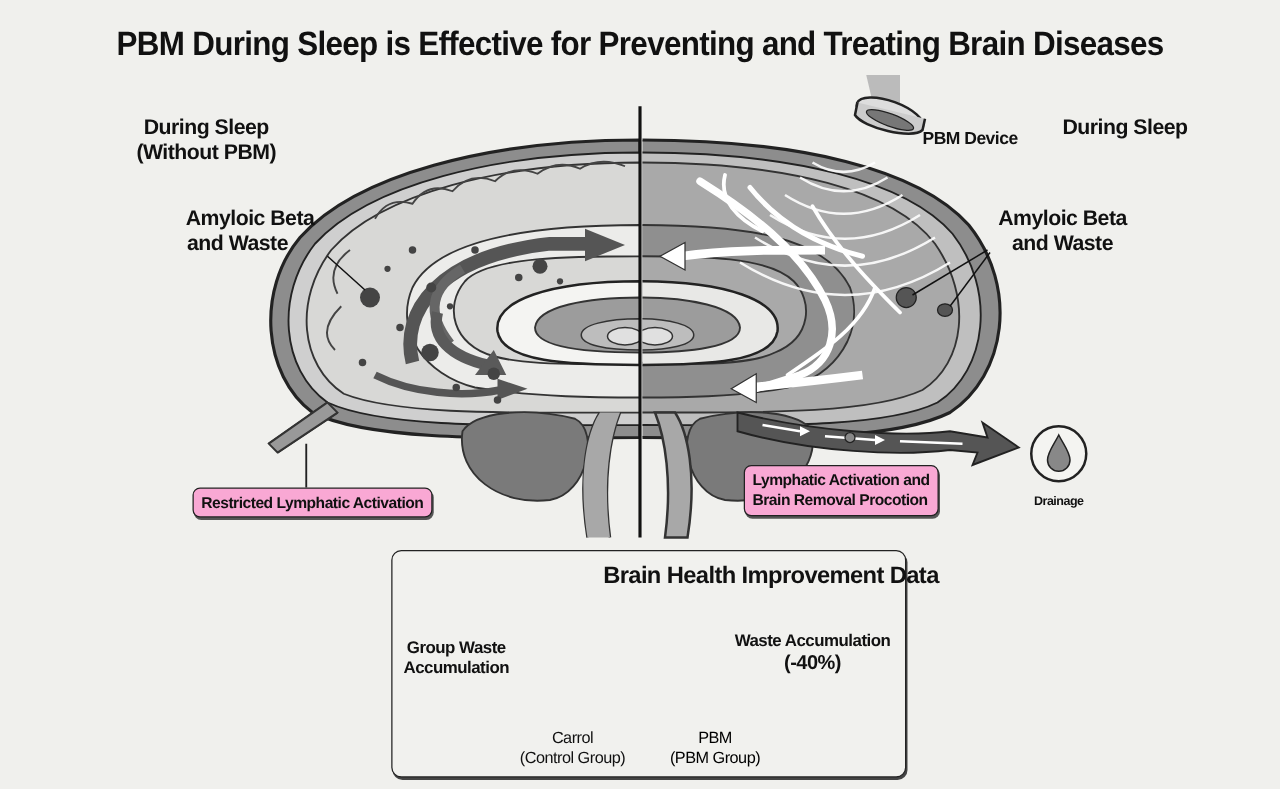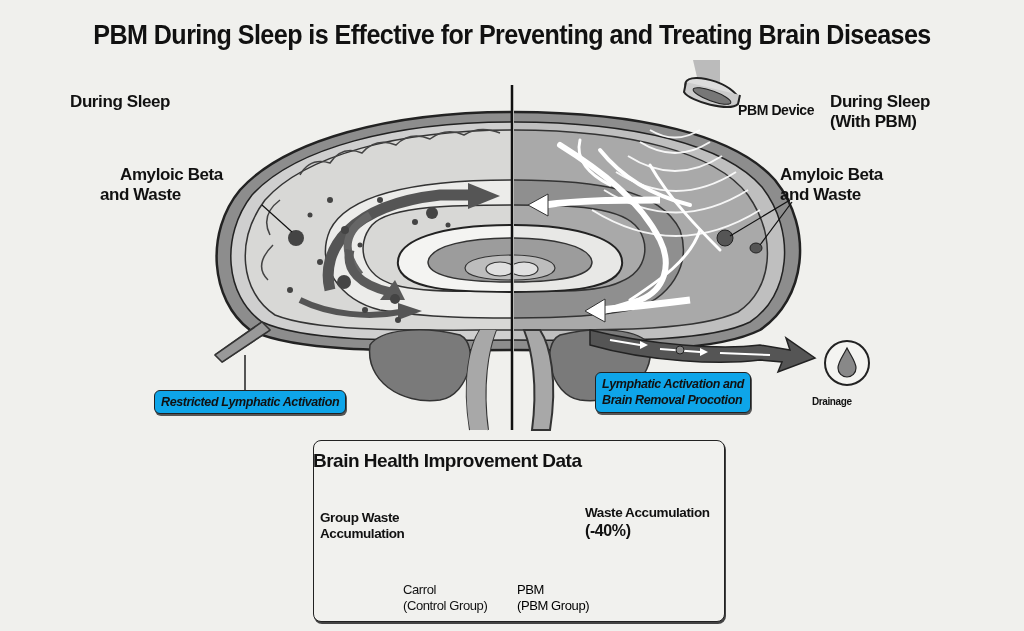--- a/index.html
+++ b/index.html
@@ -1,28 +1,28 @@
 <!DOCTYPE html>
 <html><head>
 <meta charset="utf-8">
 <style>
   html, body { margin:0; padding:0; }
   body { width:1024px; height:631px; background:#f0f0ed; position:relative; overflow:hidden;
          font-family: "Liberation Sans", "DejaVu Sans", sans-serif; color:#111; }
   .abs { position:absolute; }
   .title { left:0; top:20px; width:1024px; text-align:center; font-size:27px; font-weight:bold;
            letter-spacing:-0.6px; transform:scaleX(0.93); transform-origin:center; }
-  .lbl { font-weight:bold; line-height:1.2; letter-spacing:-0.4px; }
+  .lbl { font-weight:bold; text-align:center; line-height:1.2; letter-spacing:-0.4px; }
   .lbl-lg { font-size:17px; }
   .lbl-md { font-size:14px; }
-  .box { border:1.6px solid #222; border-radius:6px; background:#0ea5e9; font-weight:bold;
-         font-size:12.5px; letter-spacing:-0.4px; line-height:1.3; padding:3px 6px; box-shadow:1px 2px 0 #555;font-style:italic; }
+  .box { border:1.6px solid #222; border-radius:6px; background:#f9a8d4; font-weight:bold;
+         font-size:12.5px; letter-spacing:-0.4px; line-height:1.3; padding:3px 6px; box-shadow:1px 2px 0 #555; }
   .panel { left:313px; top:440px; width:410px; height:180px; border:1.8px solid #222; border-radius:8px;
            box-shadow:1px 2px 0 #444; background:#f1f1ee; }
-  .chart-title { left:313px; top:450px; width:438px; text-align:left; font-size:19px; font-weight:bold; letter-spacing:-0.5px; }
+  .chart-title { left:313px; top:450px; width:438px; text-align:right; font-size:19px; font-weight:bold; letter-spacing:-0.5px; }
   svg { position:absolute; left:0; top:0; }
 </style>
 </head>
 <body>
 
 <div class="abs title">PBM During Sleep is Effective for Preventing and Treating Brain Diseases</div>
 
 <svg width="1024" height="631" viewBox="0 0 1024 631">
   <defs>
     <linearGradient id="arrowGrad" x1="0" y1="0" x2="0" y2="1">
@@ -166,31 +166,31 @@
     <line x1="599" y1="549" x2="622" y2="549" stroke="#555" stroke-width="1" stroke-dasharray="4,3"></line>
     <g>
       <rect x="566" y="496" width="12" height="25" fill="url(#arrowGrad)" stroke="#333" stroke-width="1"></rect>
       <polygon points="560,520 584,520 572,542" fill="#666" stroke="#333" stroke-width="1"></polygon>
     </g>
   </g>
 </svg>
 
 <div class="abs lbl lbl-lg" style="left:70px; top:92px; width:190px;">
   <div>During Sleep</div>
+  <div>(Without PBM)</div>
 </div>
 <div class="abs lbl lbl-lg" style="left:120px; top:165px; width:160px;">
   <div>Amyloic Beta</div>
   <div style="margin-left:-20px;">and Waste</div>
 </div>
 <div class="abs box" style="left:154px; top:390px;">Restricted Lymphatic Activation</div>
 
 <div class="abs lbl lbl-md" style="left:738px; top:92px;margin-top:10px;">PBM Device</div>
 <div class="abs lbl lbl-lg" style="left:830px; top:92px; width:140px;">
   <div>During Sleep</div>
-  <div>(With PBM)</div>
 </div>
 <div class="abs lbl lbl-lg" style="left:780px; top:165px; width:140px;">
   <div>Amyloic Beta</div>
   <div>and Waste</div>
 </div>
 <div class="abs box" style="left:595px; top:372px; text-align:left;">
   <div>Lymphatic Activation and</div>
   <div>Brain Removal Procotion</div>
 </div>
 <div class="abs lbl" style="left:812px; top:396px; width:70px; font-size:10px;">Drainage</div>

